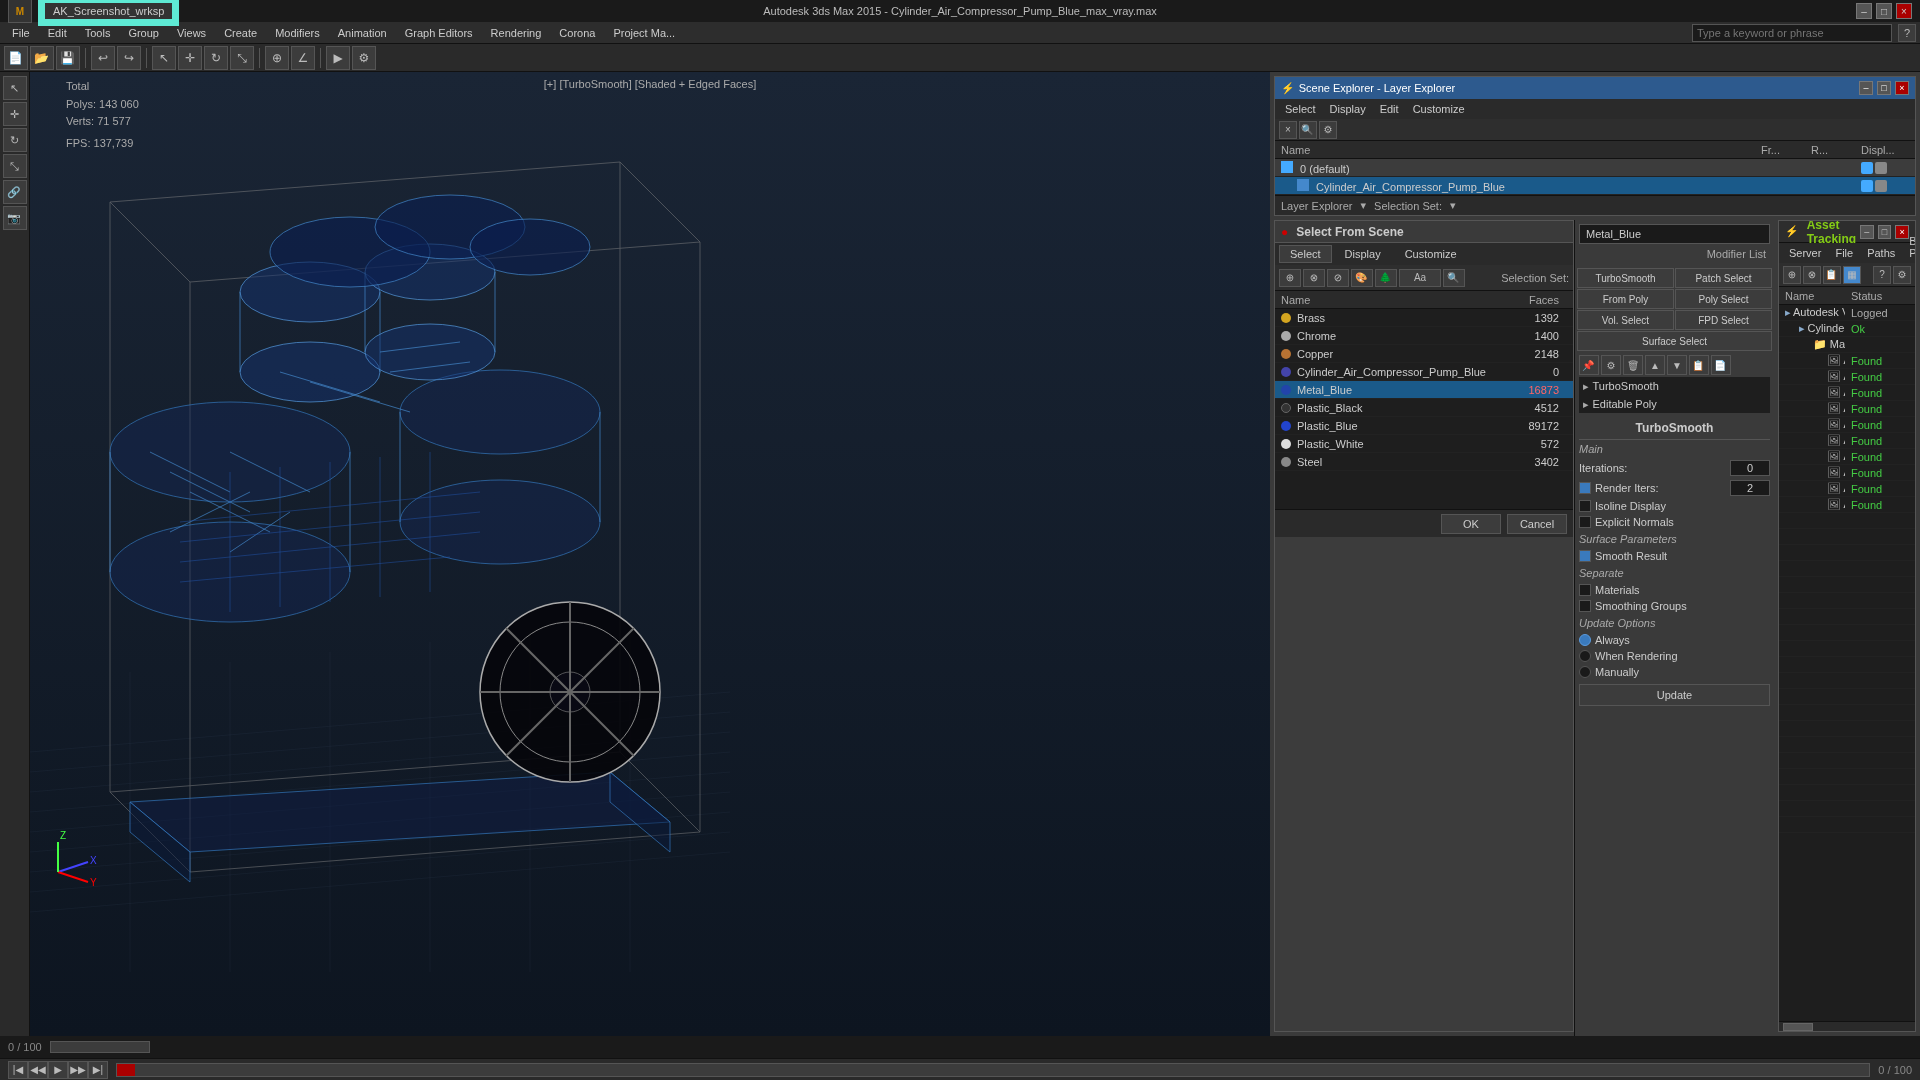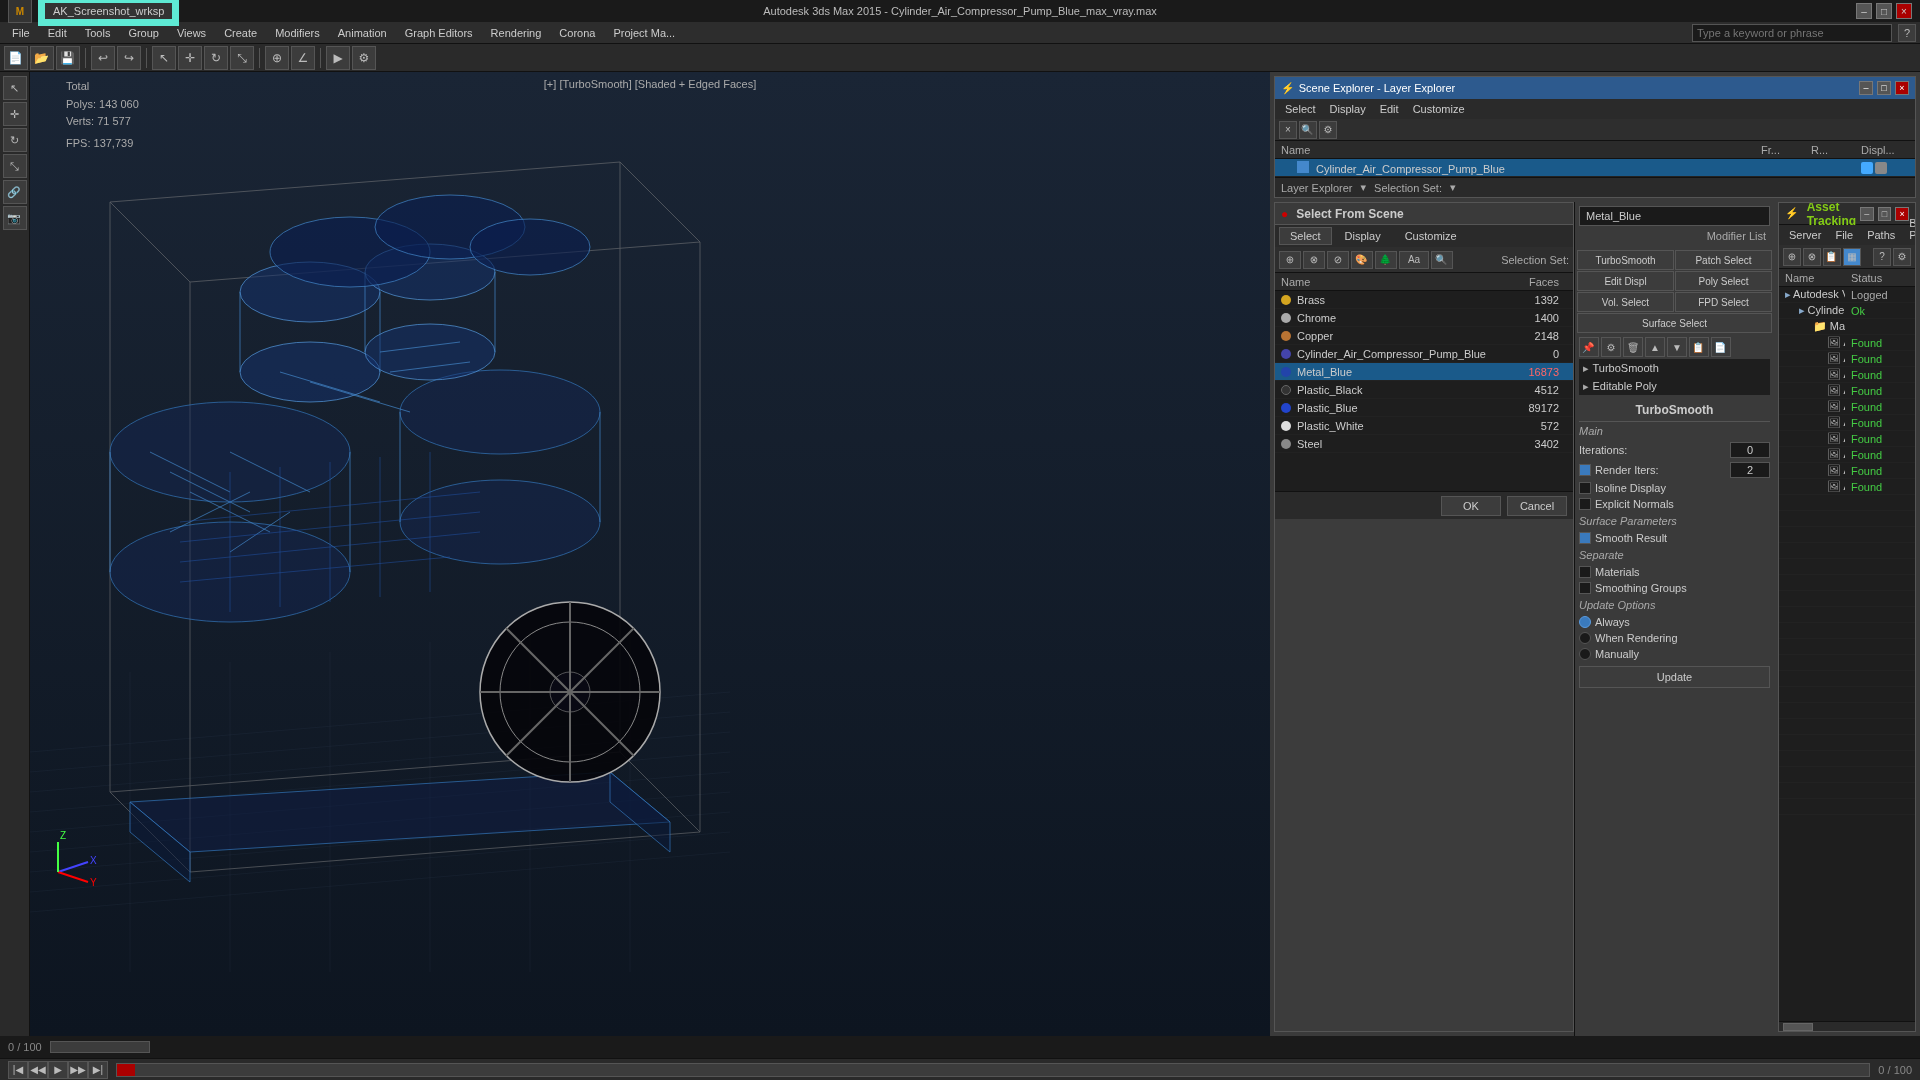--- a/index.html
+++ b/index.html
@@ -871,20 +871,34 @@
         <div class="panel-tool-btn">🔍</div>
         <div class="panel-tool-btn">⚙</div>
       </div>
       <div class="list-header">
         <div class="list-col name">Name</div>
         <div class="list-col fr">Fr...</div>
         <div class="list-col r">R...</div>
         <div class="list-col disp">Displ...</div>
       </div>
 
+      <div class="list-row">
+        <div class="list-col name">
+          <span class="layer-icon active"></span>
+          <span>0 (default)</span>
+        </div>
+        <div class="list-col fr"></div>
+        <div class="list-col r"></div>
+        <div class="list-col disp">
+          <div style="display:flex;gap:2px;align-items:center;">
+            <div style="width:12px;height:12px;background:#4af;border-radius:2px;"></div>
+            <div style="width:12px;height:12px;background:#888;border-radius:2px;"></div>
+          </div>
+        </div>
+      </div>
       <div class="list-row selected" style="padding-left:16px;">
         <div class="list-col name">
           <span class="layer-icon" style="background:#4488cc;"></span>
           <span>Cylinder_Air_Compressor_Pump_Blue</span>
         </div>
         <div class="list-col fr"></div>
         <div class="list-col r"></div>
         <div class="list-col disp">
           <div style="display:flex;gap:2px;align-items:center;">
             <div style="width:12px;height:12px;background:#4af;border-radius:2px;"></div>
@@ -911,21 +925,21 @@
           <div class="sfs-tab active">Select</div>
           <div class="sfs-tab">Display</div>
           <div class="sfs-tab">Customize</div>
         </div>
         <div class="sfs-toolbar">
           <div class="panel-tool-btn" style="width:22px;">⊕</div>
           <div class="panel-tool-btn" style="width:22px;">⊗</div>
           <div class="panel-tool-btn" style="width:22px;">⊘</div>
           <div class="panel-tool-btn" style="width:22px;">🎨</div>
           <div class="panel-tool-btn" style="width:22px;">🌲</div>
-          <div class="panel-tool-btn" style="width:30px;">Aa</div>
+          <div class="panel-tool-btn" style="width:42px;">Aa</div>
           <div class="panel-tool-btn" style="width:22px;">🔍</div>
           <div style="flex:1;"></div>
           <span style="font-size:11px;color:#aaa;">Selection Set:</span>
         </div>
         <div class="sfs-list-header">
           <span class="sfs-col-name">Name</span>
           <span class="sfs-col-count">Faces</span>
         </div>
         <div class="sfs-list">
 
@@ -984,21 +998,21 @@
       <div id="modifier-panel" style="width:200px;flex-shrink:0;display:flex;flex-direction:column;background:#3a3a3a;border-left:1px solid #111;overflow-y:auto;">
 
         <div style="padding:4px;">
           <div class="mod-name-display">Metal_Blue</div>
           <div class="mod-label">Modifier List</div>
         </div>
 
         <div class="mod-grid">
           <div class="mod-grid-btn">TurboSmooth</div>
           <div class="mod-grid-btn">Patch Select</div>
-          <div class="mod-grid-btn">Edit Displ</div>
+          <div class="mod-grid-btn">From Poly</div>
           <div class="mod-grid-btn">Poly Select</div>
           <div class="mod-grid-btn">Vol. Select</div>
           <div class="mod-grid-btn">FPD Select</div>
           <div class="mod-grid-btn wide">Surface Select</div>
         </div>
 
         <div class="mod-toolbar-row">
           <div class="mod-tool-btn">📌</div>
           <div class="mod-tool-btn">⚙</div>
           <div class="mod-tool-btn">🗑</div>

